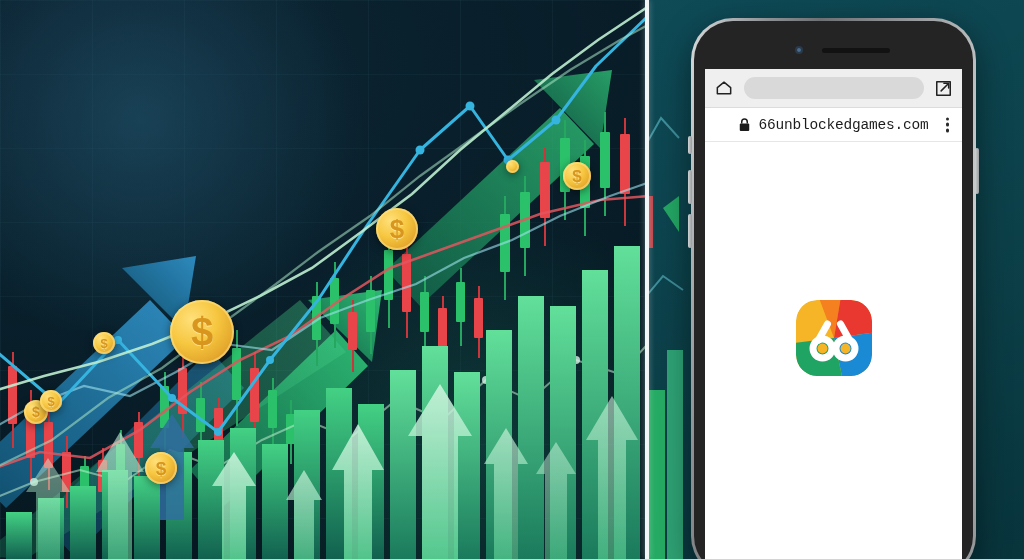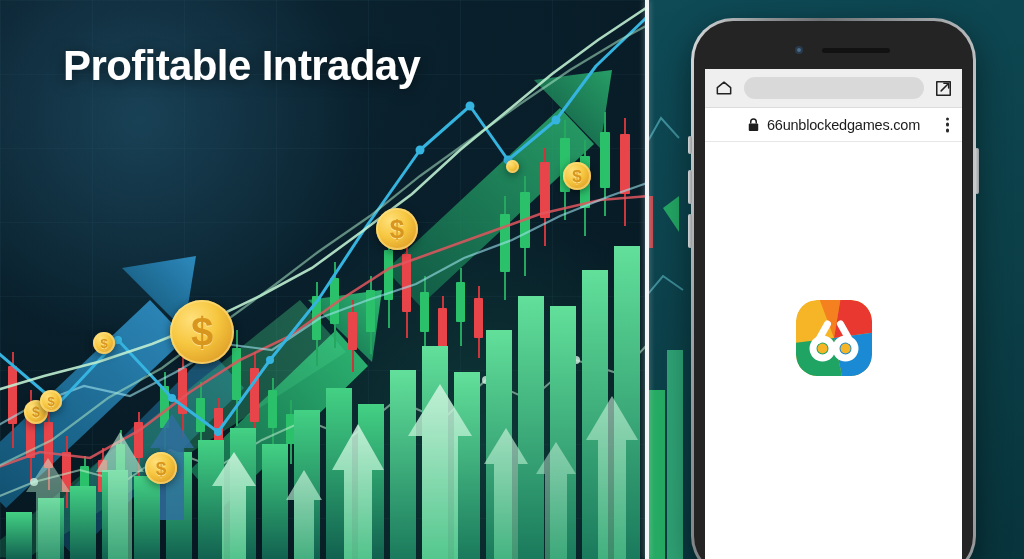--- a/index.html
+++ b/index.html
@@ -64,21 +64,21 @@
   #screen{position:relative;width:100%;height:502px;background:#ffffff;overflow:hidden;}
 
   .btn-side{position:absolute;background:linear-gradient(90deg,#cfd2d3,#9a9d9f);border-radius:2px;}
 
   
   #chrome-top{height:39px;background:#efefef;border-bottom:1px solid #dcdcdc;
               display:flex;align-items:center;padding:0 9px;box-sizing:border-box;}
   #omnibox{flex:1;height:22px;margin:0 10px;border-radius:11px;background:#d9d9d9;}
   #url-row{height:33px;background:#ffffff;display:flex;align-items:center;justify-content:center;
            position:relative;border-bottom:1px solid #e6e6e6;}
-  #url-text{font-size:14.5px;color:#1c1c1c;letter-spacing:-.2px;}
+  #url-text{font-size:14.5px;color:#1c1c1c;letter-spacing:-.2px;font-family:Liberation Mono, monospace;}
   #kebab{position:absolute;right:13px;top:50%;transform:translateY(-50%);
          display:flex;flex-direction:column;gap:2.5px;}
   #kebab i{display:block;width:3.4px;height:3.4px;border-radius:50%;background:#2a2a2a;}
   #page-body{position:relative;height:430px;background:#fff;}
 
   
   #logo{position:absolute;left:50%;top:158px;transform:translateX(-50%);
         width:76px;height:76px;border-radius:21px;overflow:hidden;}
 </style>
 </head>
@@ -392,21 +392,20 @@
         <span class="dollar" style="font-size:13px;">$</span>
       </div>
       <div class="coin" style="left:93px;top:332px;width:22px;height:22px;">
         <span class="dollar" style="font-size:13px;">$</span>
       </div>
       <div class="coin" style="left:506px;top:160px;width:13px;height:13px;"></div>
       <div class="coin" style="left:652px;top:0px;width:0;height:0;"></div>
     </div>
 
     <div id="title">
-      <span class="tl">Profitable Intraday</span>
     </div>
   </div>
 
   <div id="divider"></div>
 
   <div id="right">
 
     <svg style="position:absolute;inset:0;" width="375" height="559">
       <rect x="-2" y="390" width="18" height="169" fill="#2bc06a" opacity=".85"></rect>
       <rect x="18" y="350" width="16" height="209" fill="#3ed08a" opacity=".7"></rect>

